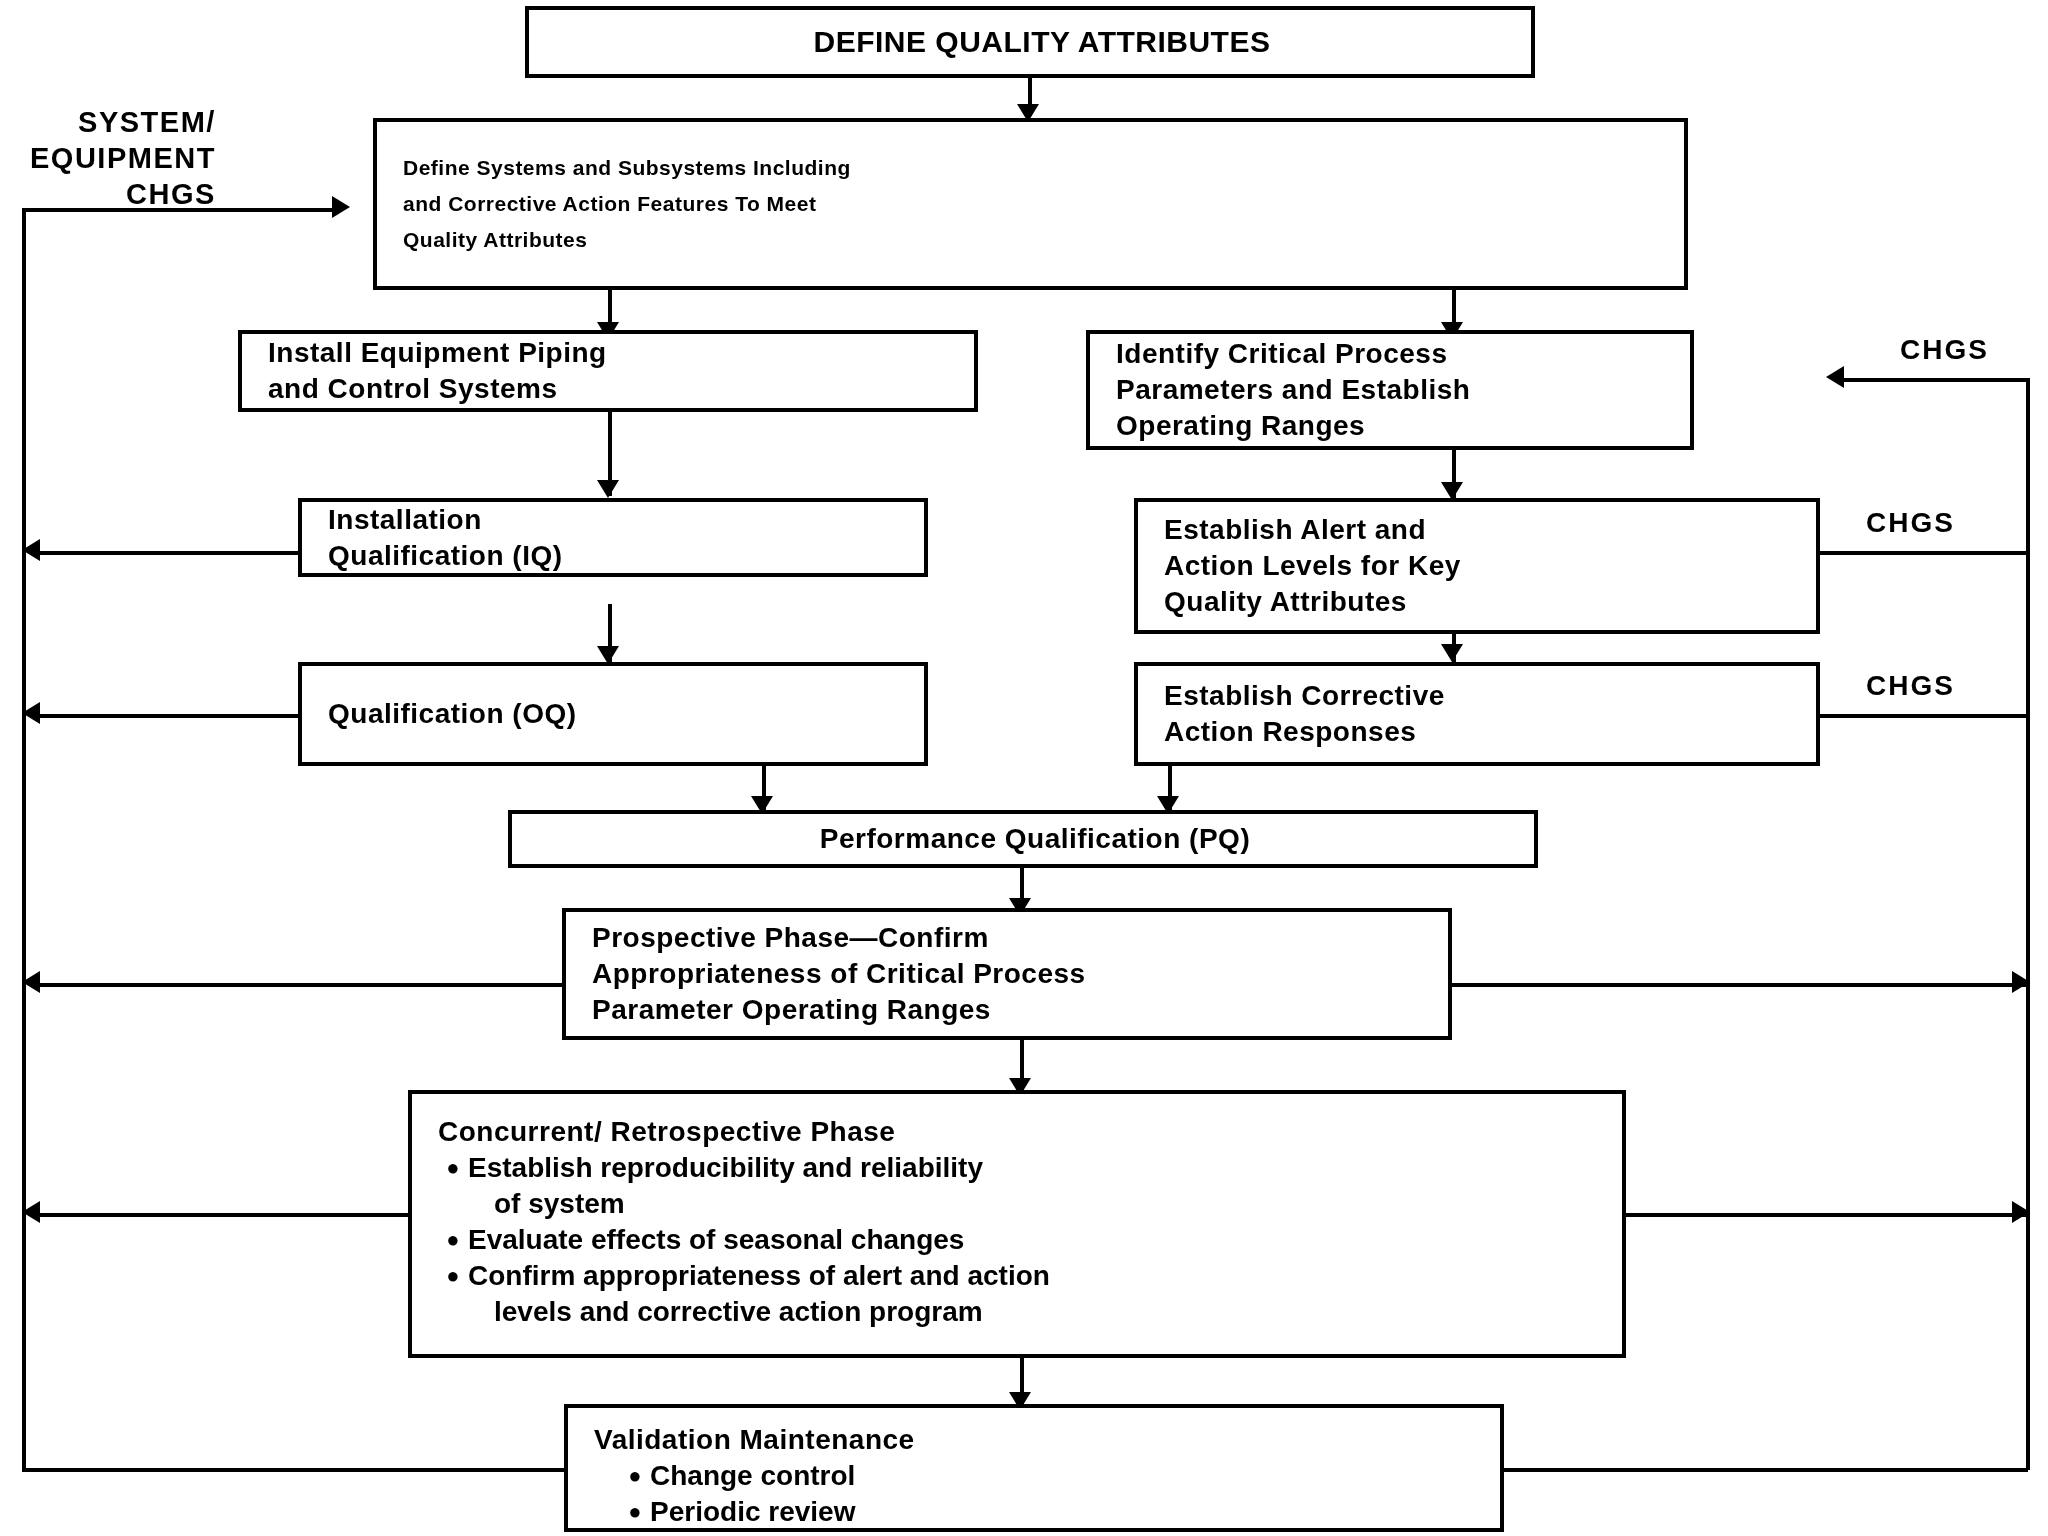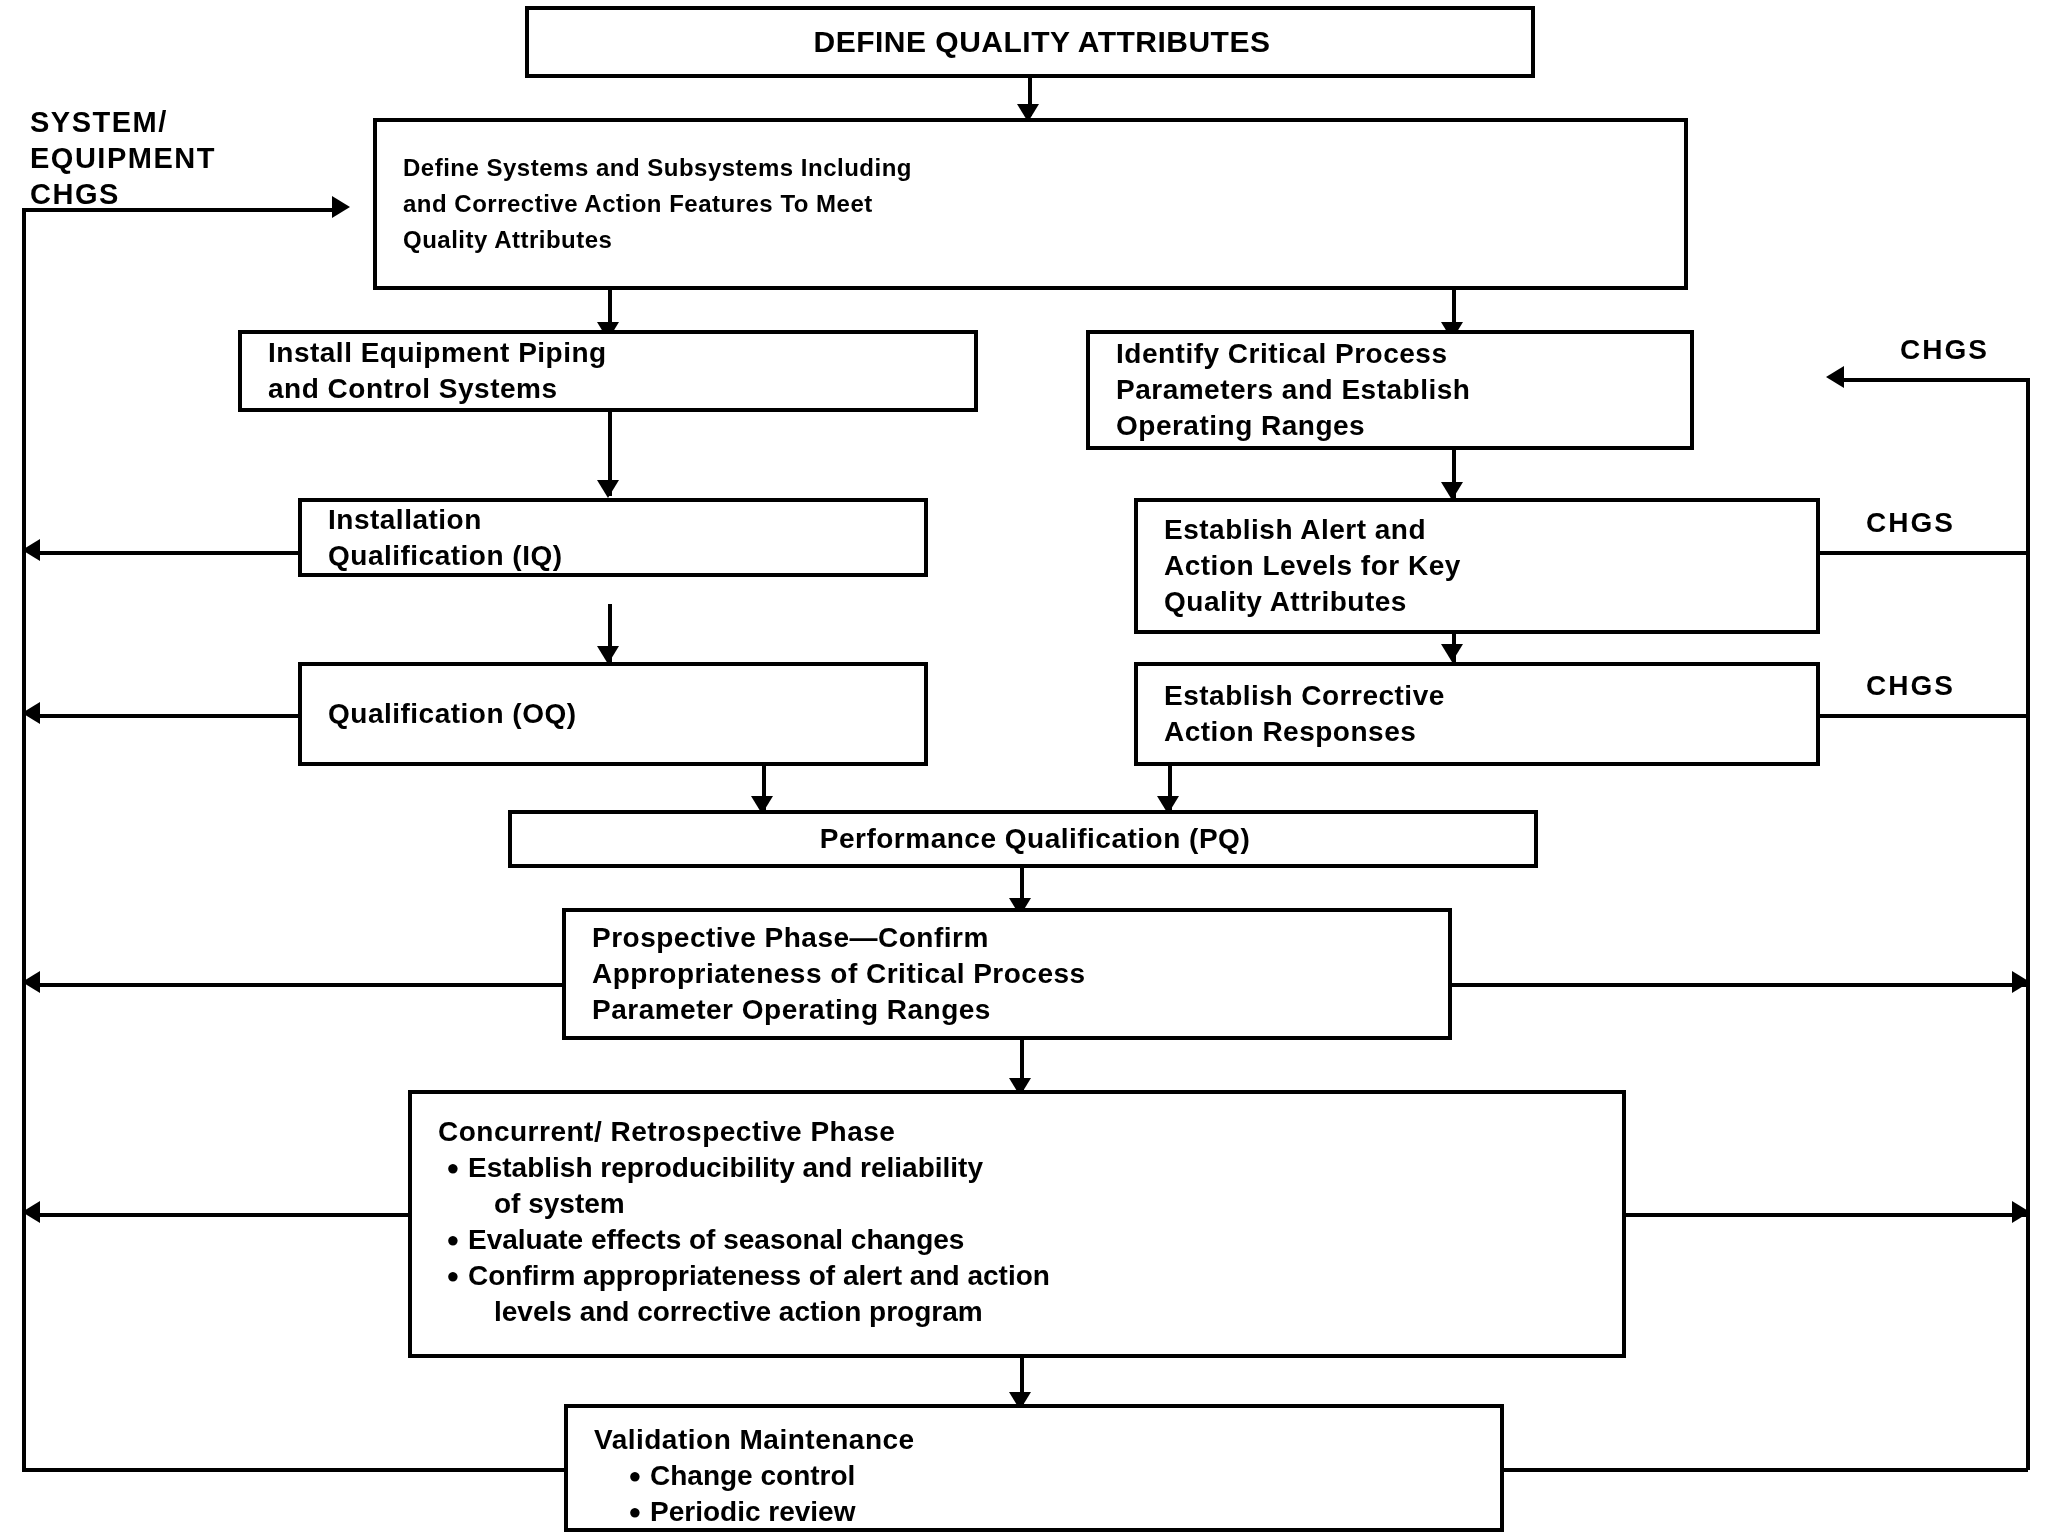--- a/index.html
+++ b/index.html
@@ -32,21 +32,21 @@
     white-space: pre;
     font-weight: bold;
     letter-spacing: 0.5px;
   }
   .box.center .line { text-align: center; padding-left: 24px; }
   .box.left    { padding-left: 26px; }
   .box.left .line { text-align: left; }
 
   
   .t-title  { font-size: 30px; letter-spacing: 2.5px; }
-  .t-big    { font-size: 24px; line-height: 36px; }
+  .t-big    { font-size: 21px; line-height: 36px; }
   .t-med    { font-size: 28px; line-height: 36px; }
 
   
   .bullet-row {
     display: flex;
     align-items: flex-start;
     font-weight: bold;
   }
   .bullet-dot {
     width: 30px;
@@ -88,21 +88,21 @@
     border-left: 18px solid #000;
   }
 
   
   .label {
     position: absolute;
     font-weight: bold;
     white-space: pre;
     z-index: 6;
   }
-  .lbl-sys  { font-size: 29px; line-height: 36px; letter-spacing: 1.5px; }
+  .lbl-sys  { font-size: 29px; line-height: 36px; letter-spacing: 1.5px; text-align: right; }
   .lbl-chgs { font-size: 28px; letter-spacing: 2px; }
 </style>
 </head>
 <body>
 
 <div id="canvas">
 
   <div class="vline" style="left:22px; top:210px; height:1262px;"></div>
 
   <div class="hline" style="left:22px; top:1468px; width:542px;"></div>

